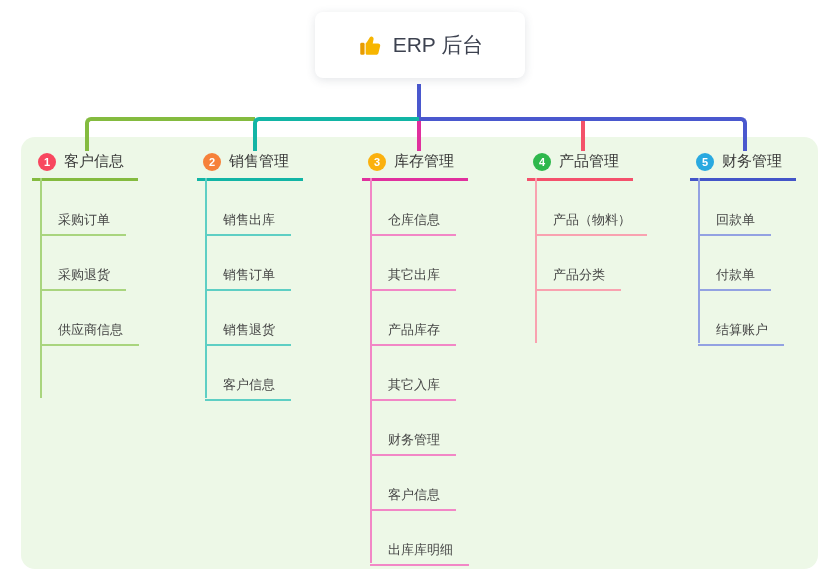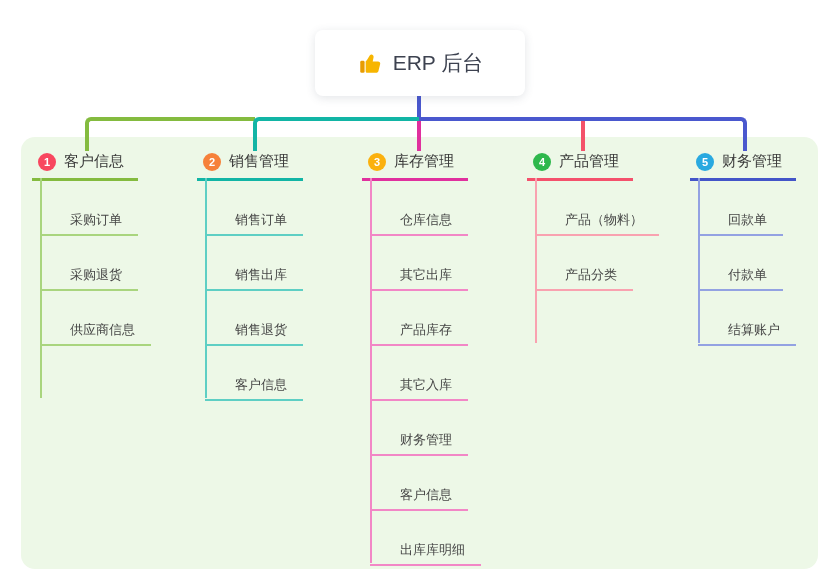--- a/index.html
+++ b/index.html
@@ -8,21 +8,21 @@
     background:#ffffff;
     font-family:"Liberation Sans","DejaVu Sans",sans-serif;
   }
   
   .panel{
     position:absolute;left:21px;top:137px;width:797px;height:432px;
     background:#edf8e7;border-radius:14px;
   }
   
   .root-node{
-    position:absolute;left:315px;top:30px;width:210px;height:66px;
+    position:absolute;left:315px;top:12px;width:210px;height:66px;
     background:#ffffff;border-radius:8px;
     box-shadow:0 2px 10px rgba(60,70,90,.14);
     display:flex;align-items:center;justify-content:center;gap:10px;
     font-size:21px;font-weight:500;color:#3d4250;z-index:3;
   }
   .root-node .thumb{width:26px;height:26px;display:inline-block;}
   
   .conn{position:absolute;z-index:2;}
   .stem{left:417px;top:84px;width:4px;height:35px;background:#4a58ce;}
   .elbow{box-sizing:border-box;background:transparent;}
@@ -50,21 +50,21 @@
   .badge{
     width:18px;height:18px;border-radius:50%;background:var(--badge);
     color:#ffffff;font-size:11px;font-weight:bold;
     display:inline-flex;align-items:center;justify-content:center;flex:0 0 18px;
   }
   .rail{position:absolute;left:8px;width:2px;background:var(--line-light);}
   .children{margin-left:8px;}
   .child{height:55px;display:flex;align-items:flex-end;}
   .child-inner{
     border-bottom:2px solid var(--line-light);
-    padding:0 16px 5px 30px;font-size:13px;color:#464646;
+    padding:0 16px 5px 18px;font-size:13px;color:#464646;
     white-space:nowrap;cursor:pointer;margin-top:20px;
   }
 </style>
 </head>
 <body>
 
 <div class="panel"></div>
 
 <div class="conn stem"></div>
 <div class="conn elbow elbow-green"></div>
@@ -103,24 +103,24 @@
 </div>
 
 <div class="branch b1">
   <div class="branch-header">
     <span class="badge">2</span>
     <span>销售管理</span>
   </div>
   <div class="rail" style="top:30px;height:220px;"></div>
   <div class="children">
     <div class="child">
-        <span class="child-inner">销售订单</span>
+        <span class="child-inner">销售出库</span>
       </div>
     <div class="child">
-        <span class="child-inner">销售出库</span>
+        <span class="child-inner">销售订单</span>
       </div>
     <div class="child">
         <span class="child-inner">销售退货</span>
       </div>
     <div class="child">
         <span class="child-inner">客户信息</span>
       </div>
   </div>
 </div>
 

